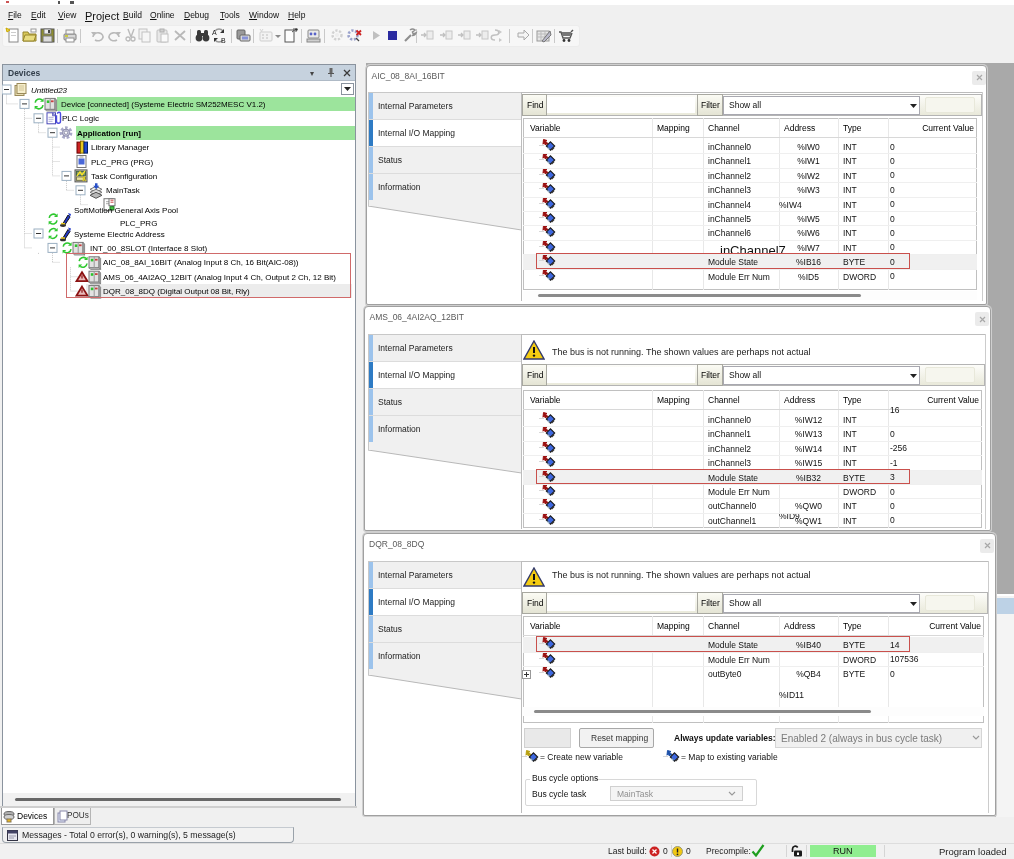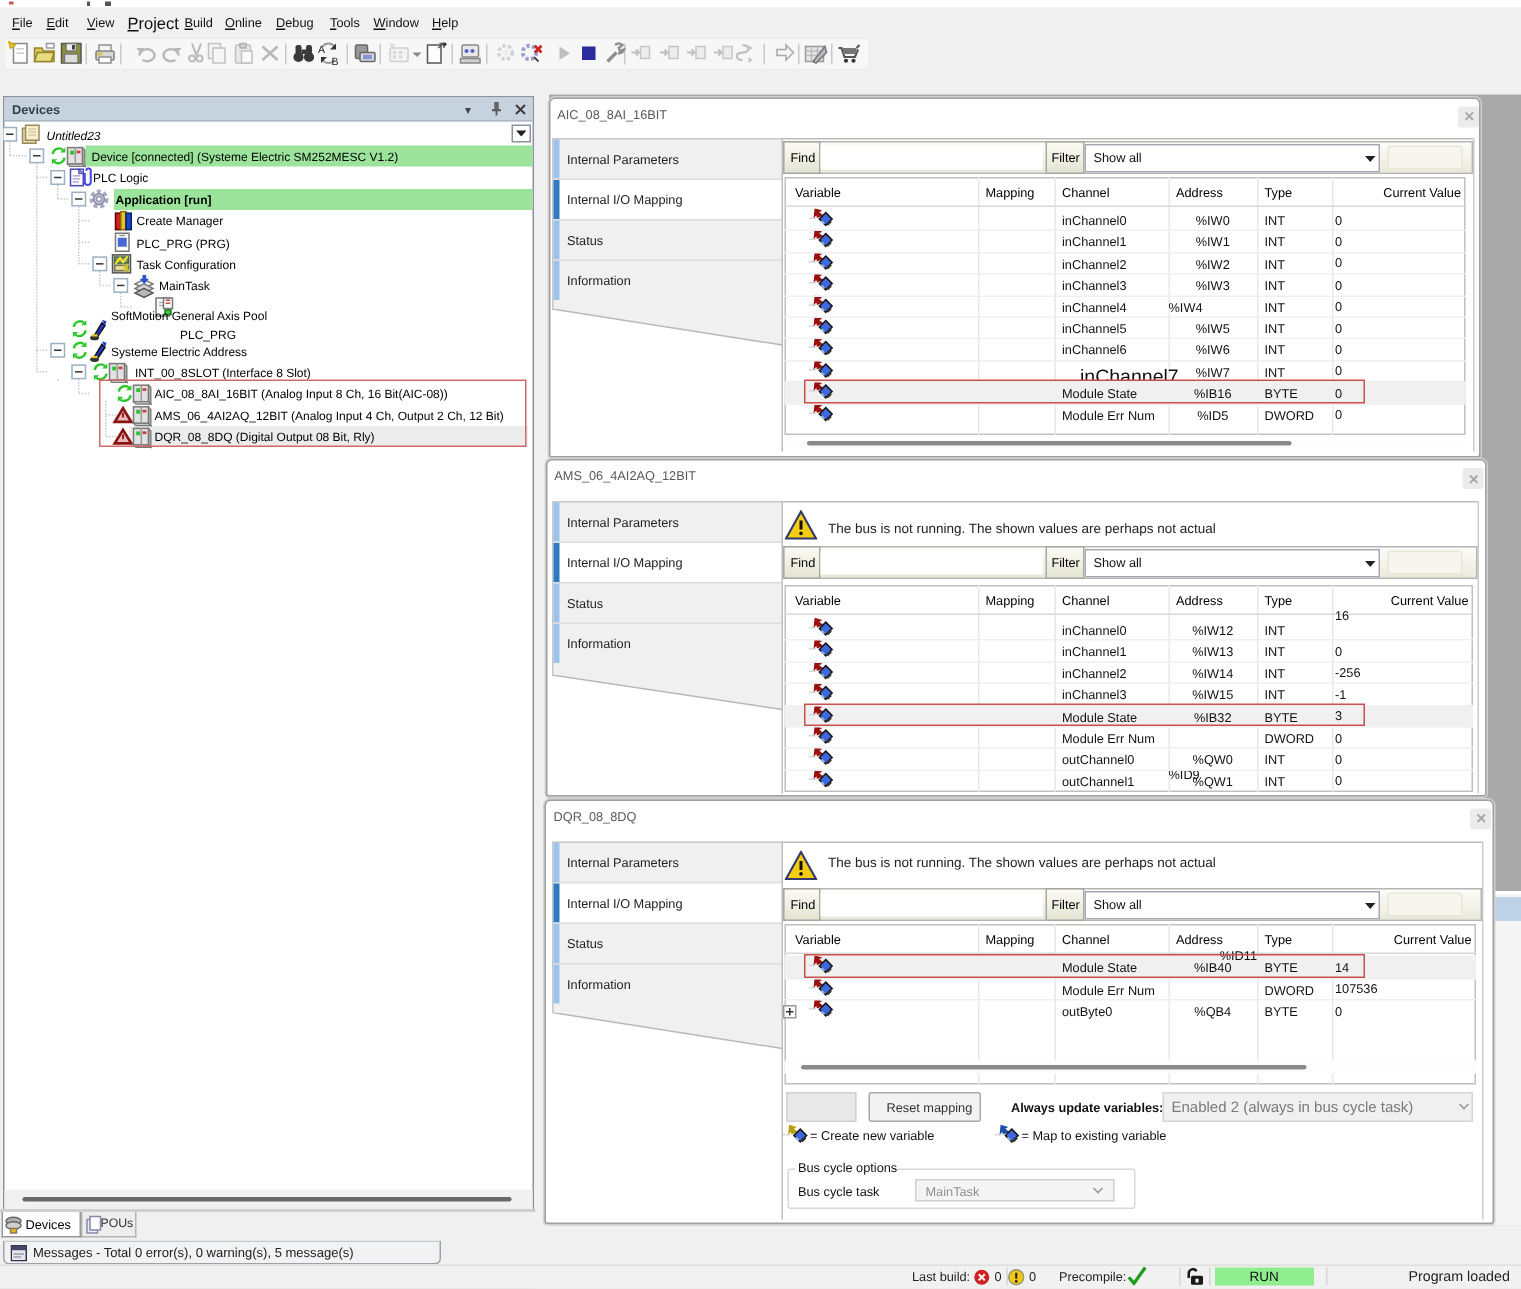--- a/index.html
+++ b/index.html
@@ -380,21 +380,21 @@
       <path d="M0 5.5l1.6 1.6h10l-1.6-1.6z" fill="#c4c4c4" stroke="#787878" stroke-width=".8"></path>
       <rect x="1.8" y="-3.5" width="2.6" height="2.6" fill="#2bc42b"></rect>
       <rect x="6" y="-3.5" width="2.6" height="1.8" fill="#c84040"></rect>
       <path d="M5.2 -5.5v11" stroke="#999"></path>
     </g>
   </svg>
 <div class="a" style="left:31px;top:85.5px;font-size:8px;color:#000;white-space:nowrap"><i>Untitled23</i></div>
 <div class="a" style="left:61px;top:99.9px;font-size:8px;color:#000;white-space:nowrap">Device [connected] (Systeme Electric SM252MESC V1.2)</div>
 <div class="a" style="left:62px;top:114.3px;font-size:8px;color:#000;white-space:nowrap">PLC Logic</div>
 <div class="a" style="left:77px;top:128.7px;font-size:8px;color:#000;white-space:nowrap;font-weight:bold">Application [run]</div>
-<div class="a" style="left:91px;top:143.1px;font-size:8px;color:#000;white-space:nowrap">Create Manager</div>
+<div class="a" style="left:91px;top:143.1px;font-size:8px;color:#000;white-space:nowrap">Library Manager</div>
 <div class="a" style="left:91px;top:157.5px;font-size:8px;color:#000;white-space:nowrap">PLC_PRG (PRG)</div>
 <div class="a" style="left:91px;top:171.9px;font-size:8px;color:#000;white-space:nowrap">Task Configuration</div>
 <div class="a" style="left:106px;top:186.3px;font-size:8px;color:#000;white-space:nowrap">MainTask</div>
 <div class="a" style="left:120px;top:219px;font-size:8px;color:#000;white-space:nowrap">PLC_PRG</div>
 <div class="a" style="left:74px;top:206px;font-size:8px;color:#000;white-space:nowrap">SoftMotion General Axis Pool</div>
 <div class="a" style="left:74px;top:229.5px;font-size:8px;color:#000;white-space:nowrap">Systeme Electric Address</div>
 <div class="a" style="left:90px;top:243.9px;font-size:8px;color:#000;white-space:nowrap">INT_00_8SLOT (Interface 8 Slot)</div>
 <div class="a" style="left:103px;top:258.3px;font-size:8px;color:#000;white-space:nowrap">AIC_08_8AI_16BIT (Analog Input 8 Ch, 16 Bit(AIC-08))</div>
 <div class="a" style="left:103px;top:272.70000000000005px;font-size:8px;color:#000;white-space:nowrap">AMS_06_4AI2AQ_12BIT (Analog Input 4 Ch, Output 2 Ch, 12 Bit)</div>
 <div class="a" style="left:103px;top:287.1px;font-size:8px;color:#000;white-space:nowrap">DQR_08_8DQ (Digital Output 08 Bit, Rly)</div>
@@ -846,21 +846,21 @@
 <div class="a" style="left:843px;top:640.0px;font-size:8.5px;color:#111;white-space:nowrap">BYTE</div>
 <div class="a" style="left:890px;top:639.5px;font-size:8.5px;color:#111;white-space:nowrap">14</div>
 <svg class="a" style="left:539px;top:651.6px" width="17" height="14">
     <path d="M0 6.5h5" stroke="#d8d8d8"></path>
     <path d="M4.5 .5l3.5 1-1.5 1 2.5 2-3 1.2-.5-2-1.5 1.5z" fill="#9b1010" stroke="#9b1010"></path>
     <path d="M11.5 2.8L15.7 7l-4.2 4.2L7.3 7z" fill="#3e68df" stroke="#1a1a1a" stroke-width="1.1"></path>
     <path d="M12.5 11l2.5-2.5" stroke="#333" stroke-width="1.6"></path>
     <path d="M8.6 8.3l2 2" stroke="#9bc0e8" stroke-width="1.1"></path>
   </svg>
 <div class="a" style="left:708px;top:654.6px;font-size:8.5px;color:#111;white-space:nowrap">Module Err Num</div>
-<div class="a" style="left:779px;top:632px;width:59px;text-align:right;font-size:8.5px;color:#111;white-space:nowrap">%ID11</div>
+<div class="a" style="left:779px;top:690px;width:59px;text-align:left;font-size:8.5px;color:#111;white-space:nowrap">%ID11</div>
 <div class="a" style="left:843px;top:654.6px;font-size:8.5px;color:#111;white-space:nowrap">DWORD</div>
 <div class="a" style="left:890px;top:654.1px;font-size:8.5px;color:#111;white-space:nowrap">107536</div>
 <div class="a" style="left:523px;top:651.6px;width:461px;height:1px;background:#efefef"></div>
 <svg class="a" style="left:539px;top:666.2px" width="17" height="14">
     <path d="M0 6.5h5" stroke="#d8d8d8"></path>
     <path d="M4.5 .5l3.5 1-1.5 1 2.5 2-3 1.2-.5-2-1.5 1.5z" fill="#9b1010" stroke="#9b1010"></path>
     <path d="M11.5 2.8L15.7 7l-4.2 4.2L7.3 7z" fill="#3e68df" stroke="#1a1a1a" stroke-width="1.1"></path>
     <path d="M12.5 11l2.5-2.5" stroke="#333" stroke-width="1.6"></path>
     <path d="M8.6 8.3l2 2" stroke="#9bc0e8" stroke-width="1.1"></path>
   </svg>

